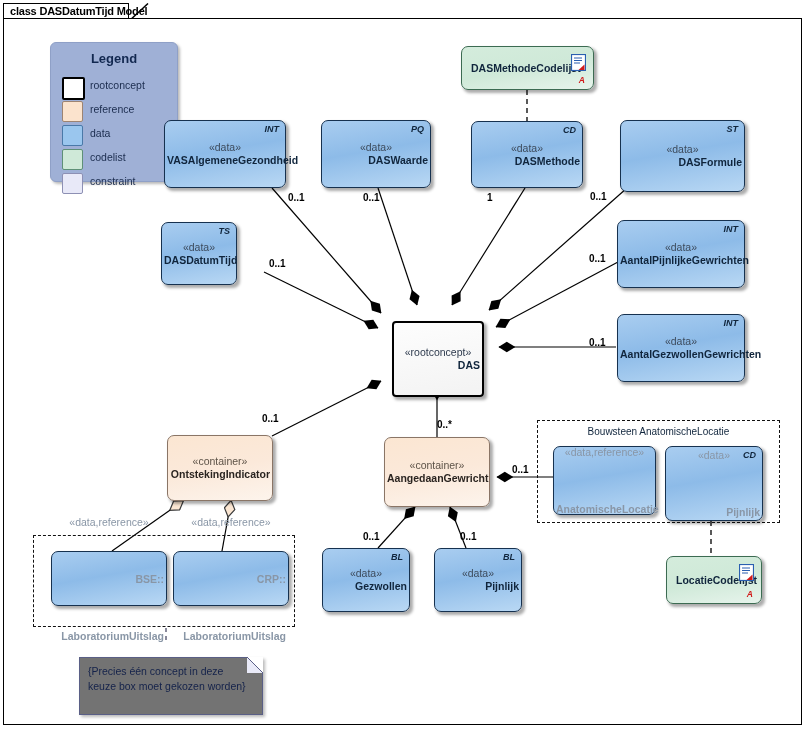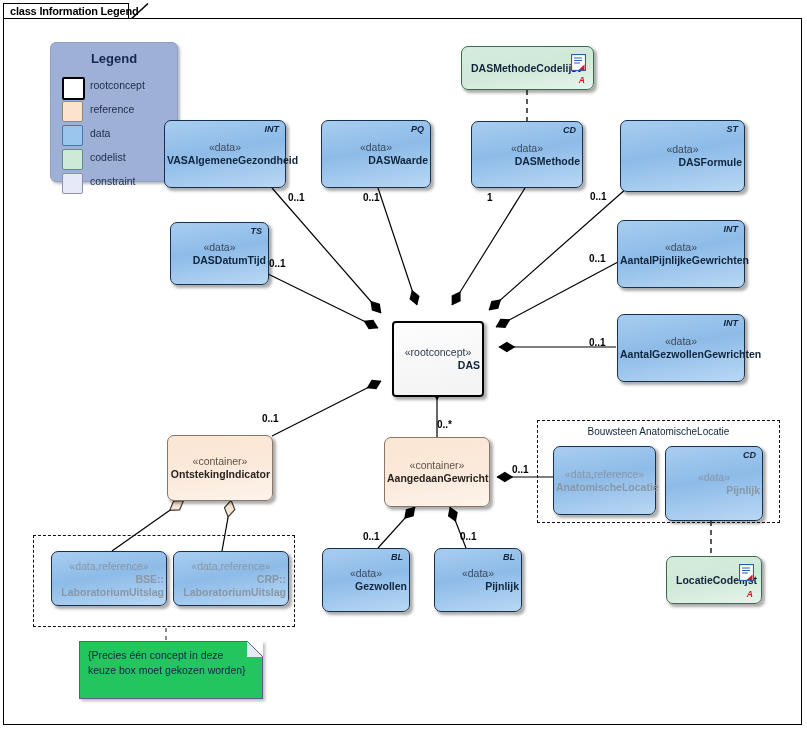--- a/index.html
+++ b/index.html
@@ -24,21 +24,21 @@
   .node .body{position:absolute;left:2px;right:2px;top:50%;transform:translateY(-50%);}
 
   .n-data{background:linear-gradient(170deg,#a9cdf0 0%,#8dbbe8 45%,#b9d8f4 100%);}
   .n-root{background:linear-gradient(170deg,#fdfdfd 0%,#f3f3f3 100%);border:2.2px solid #000;border-radius:4px;}
   .n-root .stereo{color:#2d3a4d;}
   .n-container{background:linear-gradient(170deg,#fbe6d2 0%,#fbe9da 50%,#fdf4ec 100%);border-color:#8a7566;}
   .n-container .stereo{color:#5d5348;}
   .n-container .nm{color:#2a2420;}
   .n-codelist{background:linear-gradient(170deg,#d4ecdc 0%,#cfe9d8 50%,#e7f4ec 100%);border-color:#3c6b52;}
   .n-ref .stereo,.n-ref .nm{color:#8996a6;}
-  .n-ref .nm{font-weight:bold;}
+  .n-ref .nm{font-weight:bold;margin-top:44px;}
 
   
   .cl-name{position:absolute;left:9px;top:50%;transform:translateY(-50%);font-size:10.5px;font-weight:bold;color:#10253c;}
   .cl-icon{position:absolute;right:7px;top:7px;width:15px;height:17px;}
   .cl-a{position:absolute;right:8px;bottom:4px;font-size:8.5px;font-weight:bold;font-style:italic;color:#d11a1a;}
 
   
   #legend{position:absolute;left:50px;top:42px;width:107px;height:138px;background:#9fb0d6;
           border:1px solid #8fa0c7;border-radius:6px;box-shadow:2px 2px 3px rgba(0,0,0,.28);padding-left:19px;}
   #legend-title{position:absolute;top:8px;left:0;width:100%;text-align:center;font-size:13px;font-weight:bold;color:#122850;}
@@ -49,39 +49,39 @@
   .lg-sw.data{background:#9ac6ee;border-color:#4a79a8;}
   .lg-sw.codelist{background:#cfe9d8;border-color:#5e9077;}
   .lg-sw.constraint{background:#e8e9f8;border-color:#8d90b4;}
   .lg-lb{position:absolute;left:28px;top:2px;font-size:10.5px;color:#1b2c4e;white-space:nowrap;}
 
   
   .pkg{position:absolute;border:1.6px dashed #111;box-sizing:border-box;background:transparent;}
   .pkg-title{position:absolute;top:5px;left:0;width:100%;text-align:center;font-size:10px;color:#10253c;}
 
   
-  #note{position:absolute;left:79px;top:641px;width:184px;height:58px;background:#22c55e;
+  #note{position:absolute;left:79px;top:657px;width:184px;height:58px;background:#737373;
         border:1px solid #5a5f86;box-shadow:2px 2px 3px rgba(0,0,0,.28);box-sizing:border-box;}
   #note-fold{position:absolute;right:-1px;top:-1px;width:16px;height:16px;}
   #note-text{position:absolute;left:8px;top:6px;width:166px;font-size:10.5px;color:#14224a;line-height:15px;}
 
   
   .mult{position:absolute;font-size:10px;font-weight:bold;color:#000;white-space:nowrap;text-align:right;}
 </style>
 </head>
 <body>
 
 <div id="canvas">
 
   <div id="frame-tab"></div>
   <svg id="frame-tab-slant" viewBox="0 0 22 19">
     <polyline points="0.5,18.5 20,18.5 20,0" fill="#fff" stroke="none"></polyline>
     <line x1="0" y1="19" x2="20" y2="0.5" stroke="#000" stroke-width="1.5"></line>
   </svg>
-  <div id="frame-tab-label">class Information Legend</div>
+  <div id="frame-tab-label">class DASDatumTijd Model</div>
   <div id="frame"></div>
 
   <svg id="wires">
     <defs>
       <marker id="fdiamond" viewBox="0 0 14 10" refX="13.5" refY="5" markerWidth="14" markerHeight="10" orient="auto">
         <path d="M0,5 L7,0.6 L14,5 L7,9.4 Z" fill="#000"></path>
       </marker>
       <marker id="odiamond" viewBox="0 0 14 10" refX="13.5" refY="5" markerWidth="14" markerHeight="10" orient="auto">
         <path d="M0,5 L7,0.6 L14,5 L7,9.4 Z" fill="#fbe6d2" stroke="#3a3a3a" stroke-width="1"></path>
       </marker>
@@ -187,21 +187,21 @@
   </div>
 
   <div class="node n-data" style="left:620px;top:120px;width:125px;height:72px;">
     <span class="corner">ST</span>
     <div class="body">
       <div class="stereo">«data»</div>
       <div class="nm">DASFormule</div>
     </div>
   </div>
 
-  <div class="node n-data" style="left:170px;top:222px;width:99px;height:63px;">
+  <div class="node n-data" style="left:161px;top:222px;width:76px;height:63px;">
     <span class="corner">TS</span>
     <div class="body">
       <div class="stereo">«data»</div>
       <div class="nm">DASDatumTijd</div>
     </div>
   </div>
 
   <div class="node n-data" style="left:617px;top:220px;width:128px;height:68px;">
     <span class="corner">INT</span>
     <div class="body">

